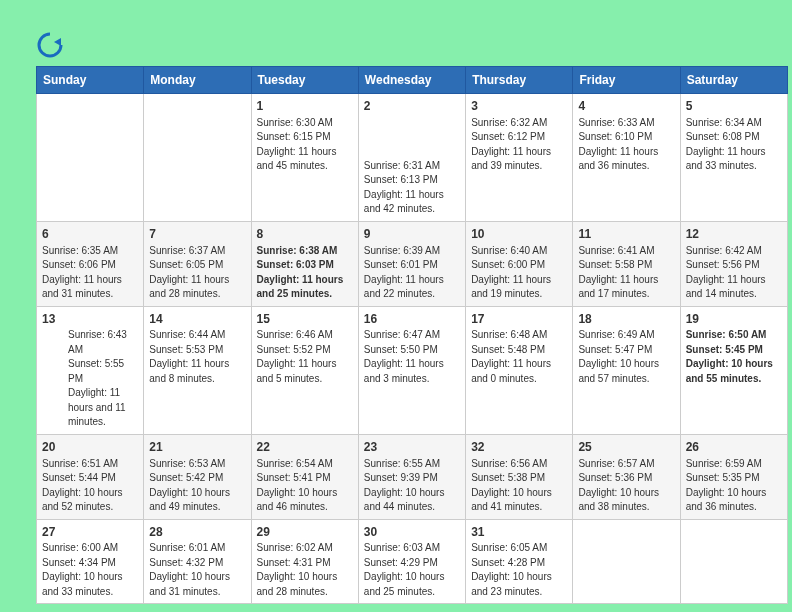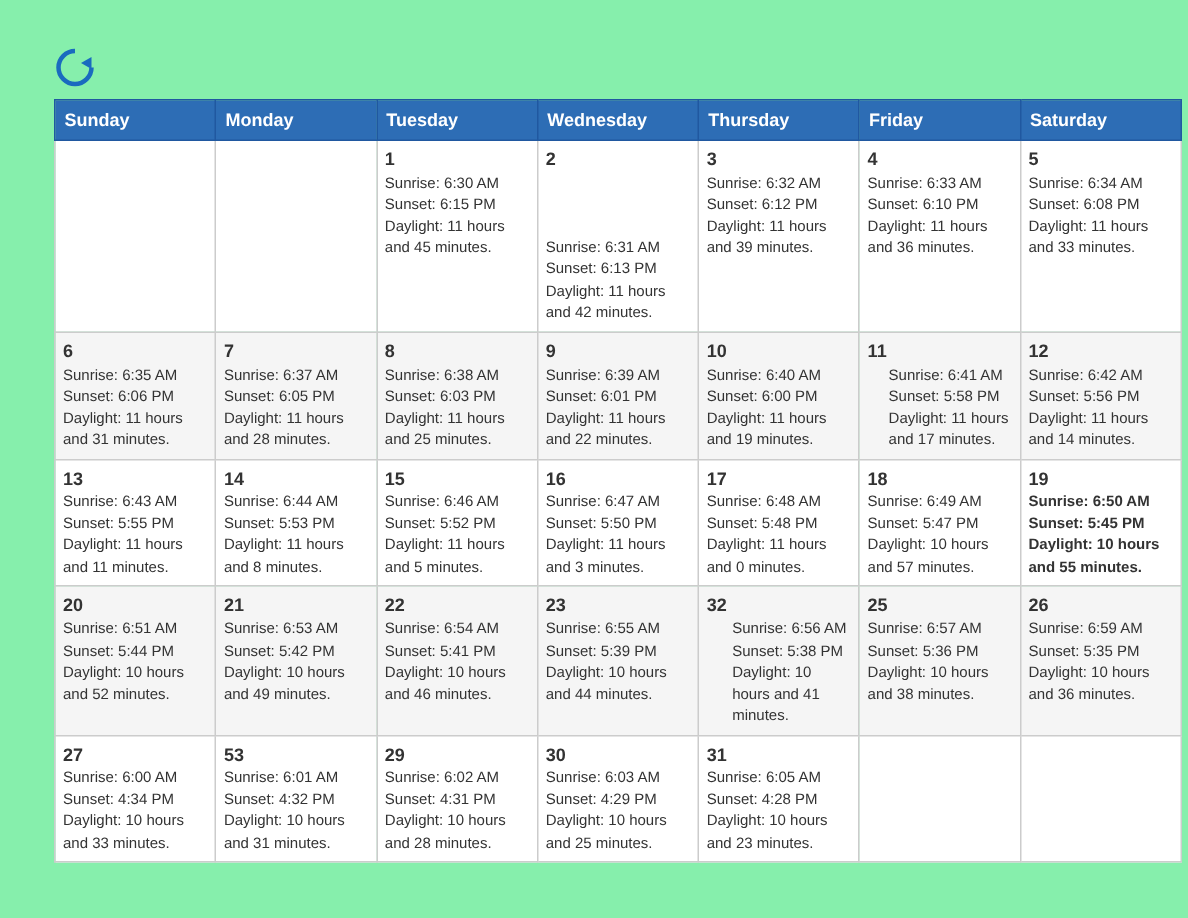--- a/index.html
+++ b/index.html
@@ -170,53 +170,53 @@
 Daylight: 11 hours and 31 minutes.</div>
           </td>
           <td>
             <span class="day-number">7</span>
             <div class="day-info" style="white-space: pre-line;">Sunrise: 6:37 AM
 Sunset: 6:05 PM
 Daylight: 11 hours and 28 minutes.</div>
           </td>
           <td>
             <span class="day-number">8</span>
-            <div class="day-info" style="white-space: pre-line;">Sunrise: 6:38 AM
+            <div class="day-info" style="white-space: pre-line; font-weight: bold;">Sunrise: 6:38 AM
 Sunset: 6:03 PM
 Daylight: 11 hours and 25 minutes.</div>
           </td>
           <td>
             <span class="day-number">9</span>
             <div class="day-info" style="white-space: pre-line;">Sunrise: 6:39 AM
 Sunset: 6:01 PM
 Daylight: 11 hours and 22 minutes.</div>
           </td>
           <td>
             <span class="day-number">10</span>
             <div class="day-info" style="white-space: pre-line;">Sunrise: 6:40 AM
 Sunset: 6:00 PM
 Daylight: 11 hours and 19 minutes.</div>
           </td>
           <td>
             <span class="day-number">11</span>
-            <div class="day-info" style="white-space: pre-line; margin-left: 14px;">Sunrise: 6:41 AM
+            <div class="day-info" style="white-space: pre-line;">Sunrise: 6:41 AM
 Sunset: 5:58 PM
 Daylight: 11 hours and 17 minutes.</div>
           </td>
           <td>
             <span class="day-number">12</span>
             <div class="day-info" style="white-space: pre-line;">Sunrise: 6:42 AM
 Sunset: 5:56 PM
 Daylight: 11 hours and 14 minutes.</div>
           </td>
         </tr>
         <tr class="row-white">
           <td>
             <span class="day-number">13</span>
-            <div class="day-info" style="white-space: pre-line;">Sunrise: 6:43 AM
+            <div class="day-info" style="white-space: pre-line; margin-left: 26px;">Sunrise: 6:43 AM
 Sunset: 5:55 PM
 Daylight: 11 hours and 11 minutes.</div>
           </td>
           <td>
             <span class="day-number">14</span>
             <div class="day-info" style="white-space: pre-line;">Sunrise: 6:44 AM
 Sunset: 5:53 PM
 Daylight: 11 hours and 8 minutes.</div>
           </td>
           <td>
@@ -265,26 +265,26 @@
           </td>
           <td>
             <span class="day-number">22</span>
             <div class="day-info" style="white-space: pre-line;">Sunrise: 6:54 AM
 Sunset: 5:41 PM
 Daylight: 10 hours and 46 minutes.</div>
           </td>
           <td>
             <span class="day-number">23</span>
             <div class="day-info" style="white-space: pre-line;">Sunrise: 6:55 AM
-Sunset: 5:39 PM
+Sunset: 9:39 PM
 Daylight: 10 hours and 44 minutes.</div>
           </td>
           <td>
             <span class="day-number">32</span>
-            <div class="day-info" style="white-space: pre-line; margin-left: 17px;">Sunrise: 6:56 AM
+            <div class="day-info" style="white-space: pre-line;">Sunrise: 6:56 AM
 Sunset: 5:38 PM
 Daylight: 10 hours and 41 minutes.</div>
           </td>
           <td>
             <span class="day-number">25</span>
             <div class="day-info" style="white-space: pre-line;">Sunrise: 6:57 AM
 Sunset: 5:36 PM
 Daylight: 10 hours and 38 minutes.</div>
           </td>
           <td>
@@ -295,21 +295,21 @@
           </td>
         </tr>
         <tr class="row-white">
           <td>
             <span class="day-number">27</span>
             <div class="day-info" style="white-space: pre-line;">Sunrise: 6:00 AM
 Sunset: 4:34 PM
 Daylight: 10 hours and 33 minutes.</div>
           </td>
           <td>
-            <span class="day-number">53</span>
+            <span class="day-number">28</span>
             <div class="day-info" style="white-space: pre-line;">Sunrise: 6:01 AM
 Sunset: 4:32 PM
 Daylight: 10 hours and 31 minutes.</div>
           </td>
           <td>
             <span class="day-number">29</span>
             <div class="day-info" style="white-space: pre-line;">Sunrise: 6:02 AM
 Sunset: 4:31 PM
 Daylight: 10 hours and 28 minutes.</div>
           </td>

